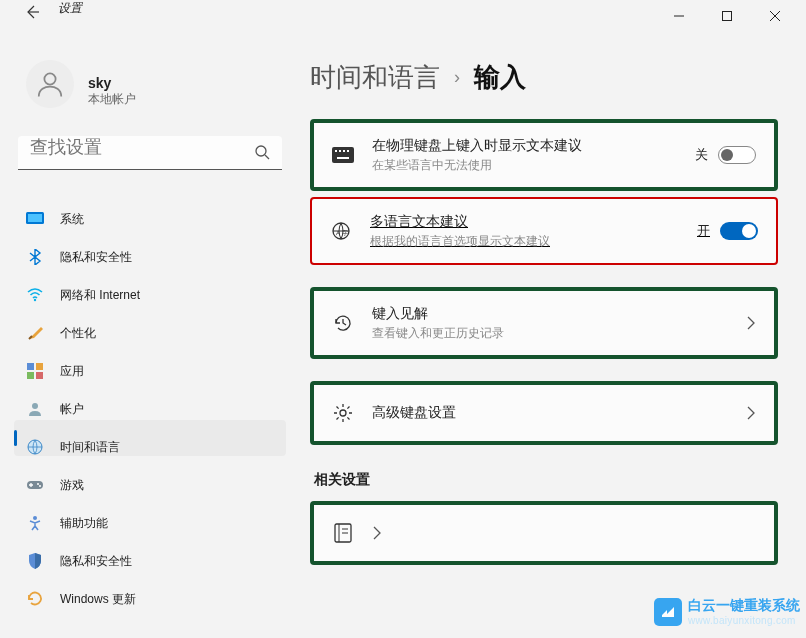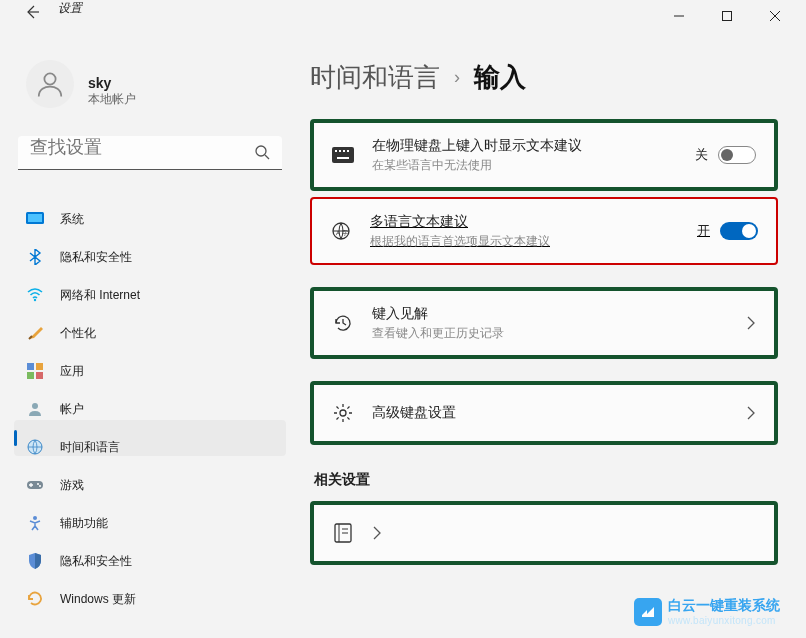--- a/index.html
+++ b/index.html
@@ -39,21 +39,21 @@
 .card-action { display: flex; align-items: center; gap: 10px; }
 .toggle-label { font-size: 13px; color: #222; }
 .toggle { width: 38px; height: 18px; border-radius: 10px; position: relative; cursor: pointer; }
 .toggle.off { background: #fff; border: 1px solid #888; }
 .toggle.off::after { content: ""; position: absolute; left: 2px; top: 2px; width: 12px; height: 12px; background: #666; border-radius: 50%; }
 .toggle.on { background: #0067c0; }
 .toggle.on::after { content: ""; position: absolute; right: 2px; top: 2px; width: 14px; height: 14px; background: #fff; border-radius: 50%; }
 .chevron { color: #666; }
 .section-header { font-size: 14px; font-weight: 600; color: #222; margin: 26px 0 12px 4px; }
 .spacer { height: 16px; }
-.watermark { position: absolute; right: 26px; bottom: 12px; display: flex; align-items: center; gap: 6px; opacity: 0.88; }
+.watermark { position: absolute; right: 6px; bottom: 12px; display: flex; align-items: center; gap: 6px; opacity: 0.88; }
 .wm-box { width: 28px; height: 28px; background: #1e9bf0; border-radius: 5px; display: flex; align-items: center; justify-content: center; }
 .wm-text1 { font-size: 14px; color: #1e9bf0; font-weight: 600; }
 .wm-text2 { font-size: 10px; color: #bde3fa; letter-spacing: 0.3px; }
 </style>
 </head>
 <body>
 
 <div class="window">
   <div class="titlebar">
     <div class="back-btn">

